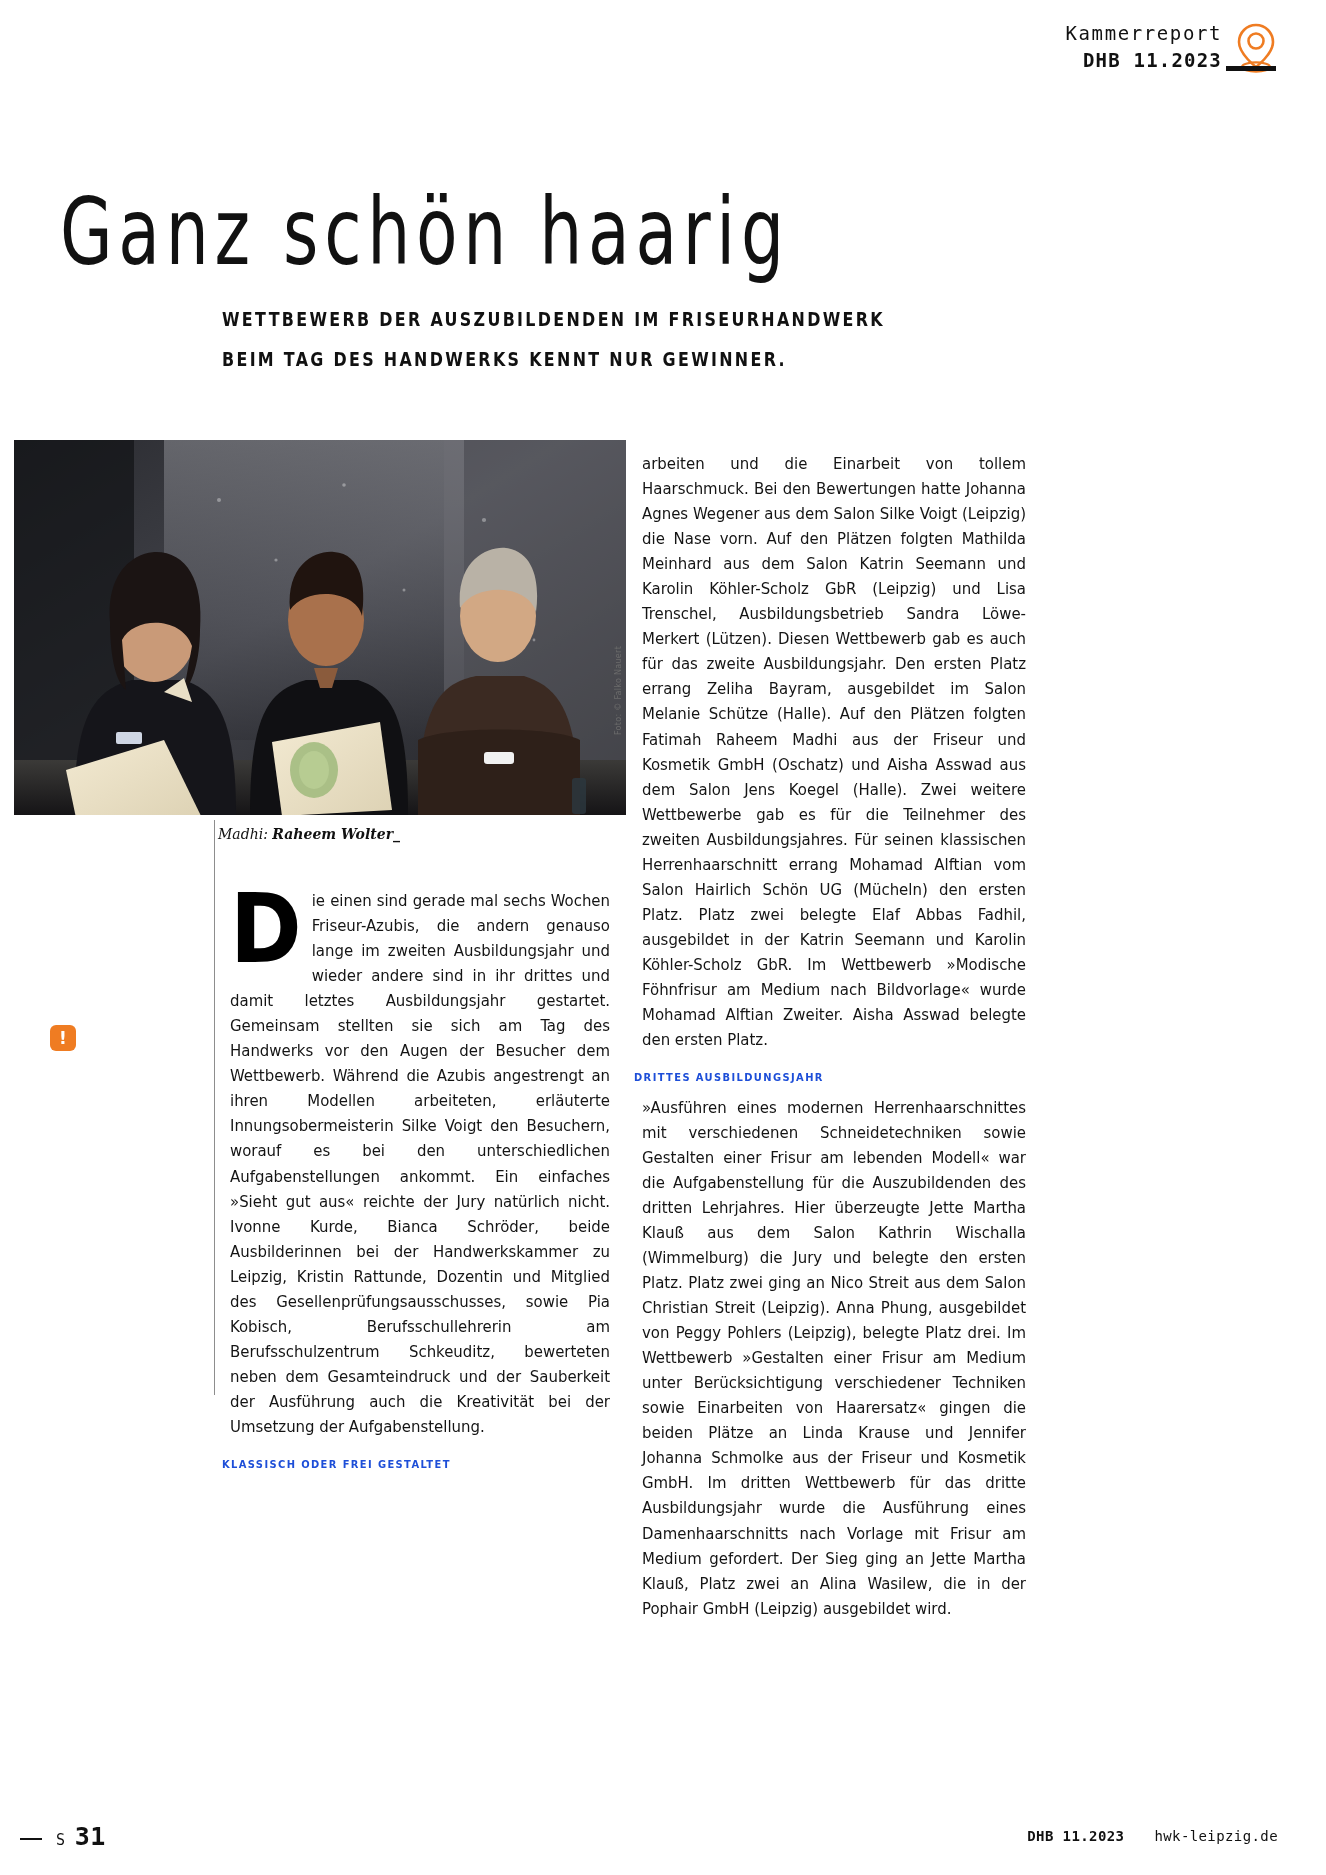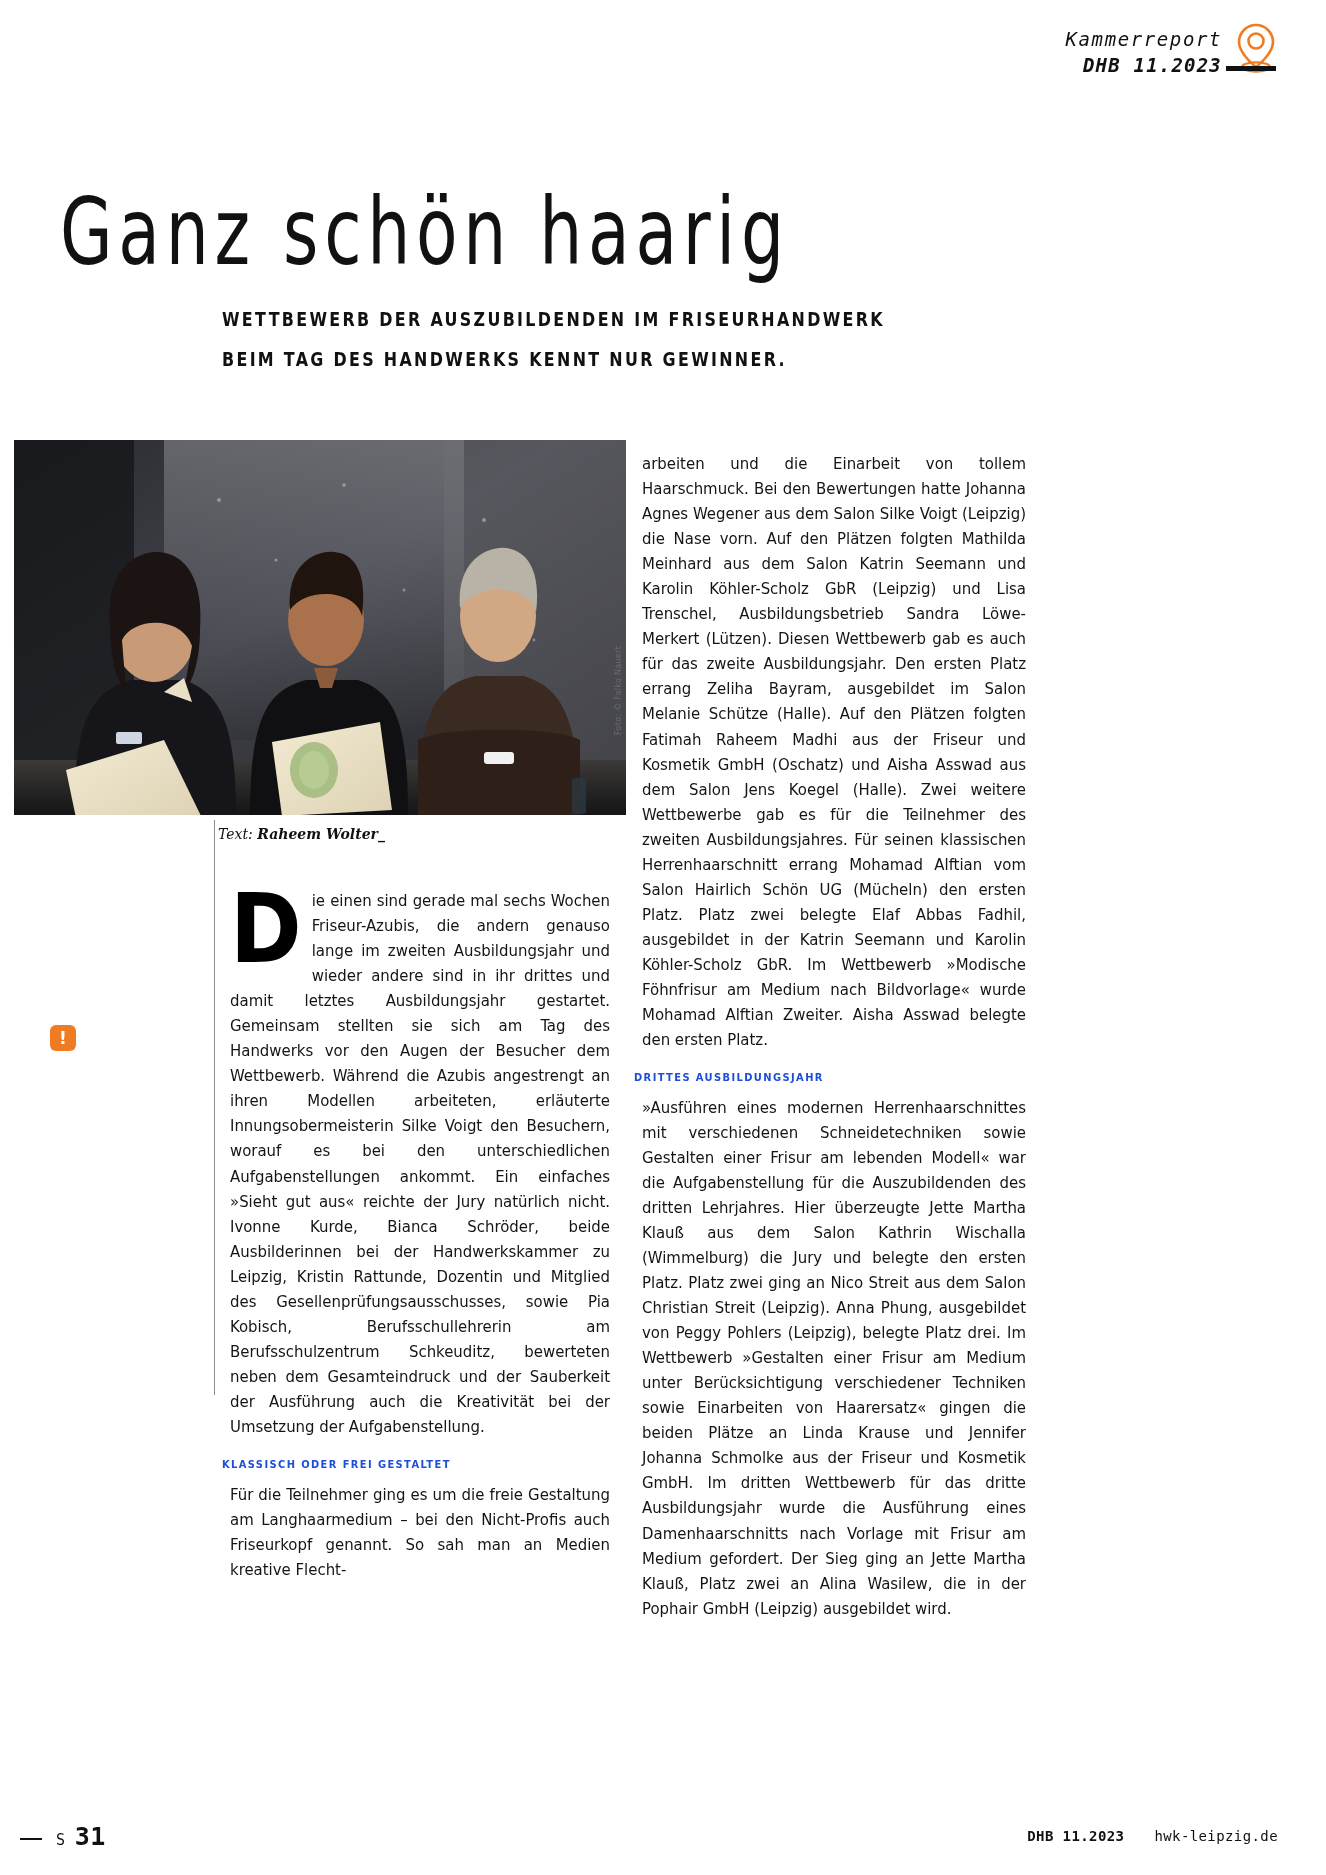--- a/index.html
+++ b/index.html
@@ -15,23 +15,22 @@
     color: #1a1a1a;
     overflow: hidden;
   }
 
   
   .page-header {
     position: absolute;
     top: 22px;
     right: 50px;
     display: flex;
-    align-items: flex-end;
+    align-items: flex-start;
     gap: 14px;
-    font-style: italic;
   }
   .header-text {
     text-align: right;
     line-height: 1.25;
   }
   .header-kicker {
     font-family: "DejaVu Sans Mono", "Liberation Mono", monospace;
     font-size: 19px;
     letter-spacing: 1.6px;
     color: #111;
@@ -332,36 +331,35 @@
       <path d="M404 300 C430 286 540 286 566 300 L566 375 L404 375 Z" fill="#2e2019"></path>
       <rect x="470" y="312" width="30" height="12" rx="3" fill="#f1f1f1"></rect>
     </g>
     <rect x="558" y="338" width="14" height="36" rx="3" fill="#2c3840" opacity="0.8"></rect>
   </svg>
 </div>
 <div class="photo-credit">Foto: © Falko Nauert</div>
 
 <div class="col-rule"></div>
 <div class="byline">
-  <span>Text:</span>
+  <span>Madhi:</span>
   <b>Raheem Wolter_</b>
 </div>
 
 <aside class="sidenote">
   <div class="alert-badge">
     <span>!</span>
   </div>
 </aside>
 
 <div class="col col-left">
   <p>
     <span class="dropcap">D</span><span>ie einen sind gerade mal sechs Wochen Friseur-Azubis, die andern genauso lange im zweiten Ausbildungsjahr und wieder andere sind in ihr drittes und damit letztes Ausbildungsjahr gestartet. Gemeinsam stellten sie sich am Tag des Handwerks vor den Augen der Besucher dem Wettbewerb. Während die Azubis angestrengt an ihren Modellen arbeiteten, erläuterte Innungsobermeisterin Silke Voigt den Besuchern, worauf es bei den unterschiedlichen Aufgabenstellungen ankommt. Ein einfaches »Sieht gut aus« reichte der Jury natürlich nicht. Ivonne Kurde, Bianca Schröder, beide Ausbilderinnen bei der Handwerkskammer zu Leipzig, Kristin Rattunde, Dozentin und Mitglied des Gesellenprüfungsausschusses, sowie Pia Kobisch, Berufsschullehrerin am Berufsschulzentrum Schkeuditz, bewerteten neben dem Gesamteindruck und der Sauberkeit der Ausführung auch die Kreativität bei der Umsetzung der Aufgabenstellung.</span>
   </p>
   <div class="sec-head">KLASSISCH ODER FREI GESTALTET</div>
-  <p>Für die Teilnehmer ging es um die freie Gestaltung am Langhaarmedium – bei den Nicht-Profis auch Friseurkopf genannt. So sah man an Medien kreative Flecht-</p>
 </div>
 
 <div class="col col-right">
   <p>arbeiten und die Einarbeit von tollem Haarschmuck. Bei den Bewertungen hatte Johanna Agnes Wegener aus dem Salon Silke Voigt (Leipzig) die Nase vorn. Auf den Plätzen folgten Mathilda Meinhard aus dem Salon Katrin Seemann und Karolin Köhler-Scholz GbR (Leipzig) und Lisa Trenschel, Ausbildungsbetrieb Sandra Löwe-Merkert (Lützen). Diesen Wettbewerb gab es auch für das zweite Ausbildungsjahr. Den ersten Platz errang Zeliha Bayram, ausgebildet im Salon Melanie Schütze (Halle). Auf den Plätzen folgten Fatimah Raheem Madhi aus der Friseur und Kosmetik GmbH (Oschatz) und Aisha Asswad aus dem Salon Jens Koegel (Halle). Zwei weitere Wettbewerbe gab es für die Teilnehmer des zweiten Ausbildungsjahres. Für seinen klassischen Herrenhaarschnitt errang Mohamad Alftian vom Salon Hairlich Schön UG (Mücheln) den ersten Platz. Platz zwei belegte Elaf Abbas Fadhil, ausgebildet in der Katrin Seemann und Karolin Köhler-Scholz GbR. Im Wettbewerb »Modische Föhnfrisur am Medium nach Bildvorlage« wurde Mohamad Alftian Zweiter. Aisha Asswad belegte den ersten Platz.</p>
   <div class="sec-head">DRITTES AUSBILDUNGSJAHR</div>
   <p>»Ausführen eines modernen Herrenhaarschnittes mit verschiedenen Schneidetechniken sowie Gestalten einer Frisur am lebenden Modell« war die Aufgabenstellung für die Auszubildenden des dritten Lehrjahres. Hier überzeugte Jette Martha Klauß aus dem Salon Kathrin Wischalla (Wimmelburg) die Jury und belegte den ersten Platz. Platz zwei ging an Nico Streit aus dem Salon Christian Streit (Leipzig). Anna Phung, ausgebildet von Peggy Pohlers (Leipzig), belegte Platz drei. Im Wettbewerb »Gestalten einer Frisur am Medium unter Berücksichtigung verschiedener Techniken sowie Einarbeiten von Haarersatz« gingen die beiden Plätze an Linda Krause und Jennifer Johanna Schmolke aus der Friseur und Kosmetik GmbH. Im dritten Wettbewerb für das dritte Ausbildungsjahr wurde die Ausführung eines Damenhaarschnitts nach Vorlage mit Frisur am Medium gefordert. Der Sieg ging an Jette Martha Klauß, Platz zwei an Alina Wasilew, die in der Pophair GmbH (Leipzig) ausgebildet wird.</p>
 </div>
 
 <div class="footer-tick"></div>
 <div class="footer-left">

